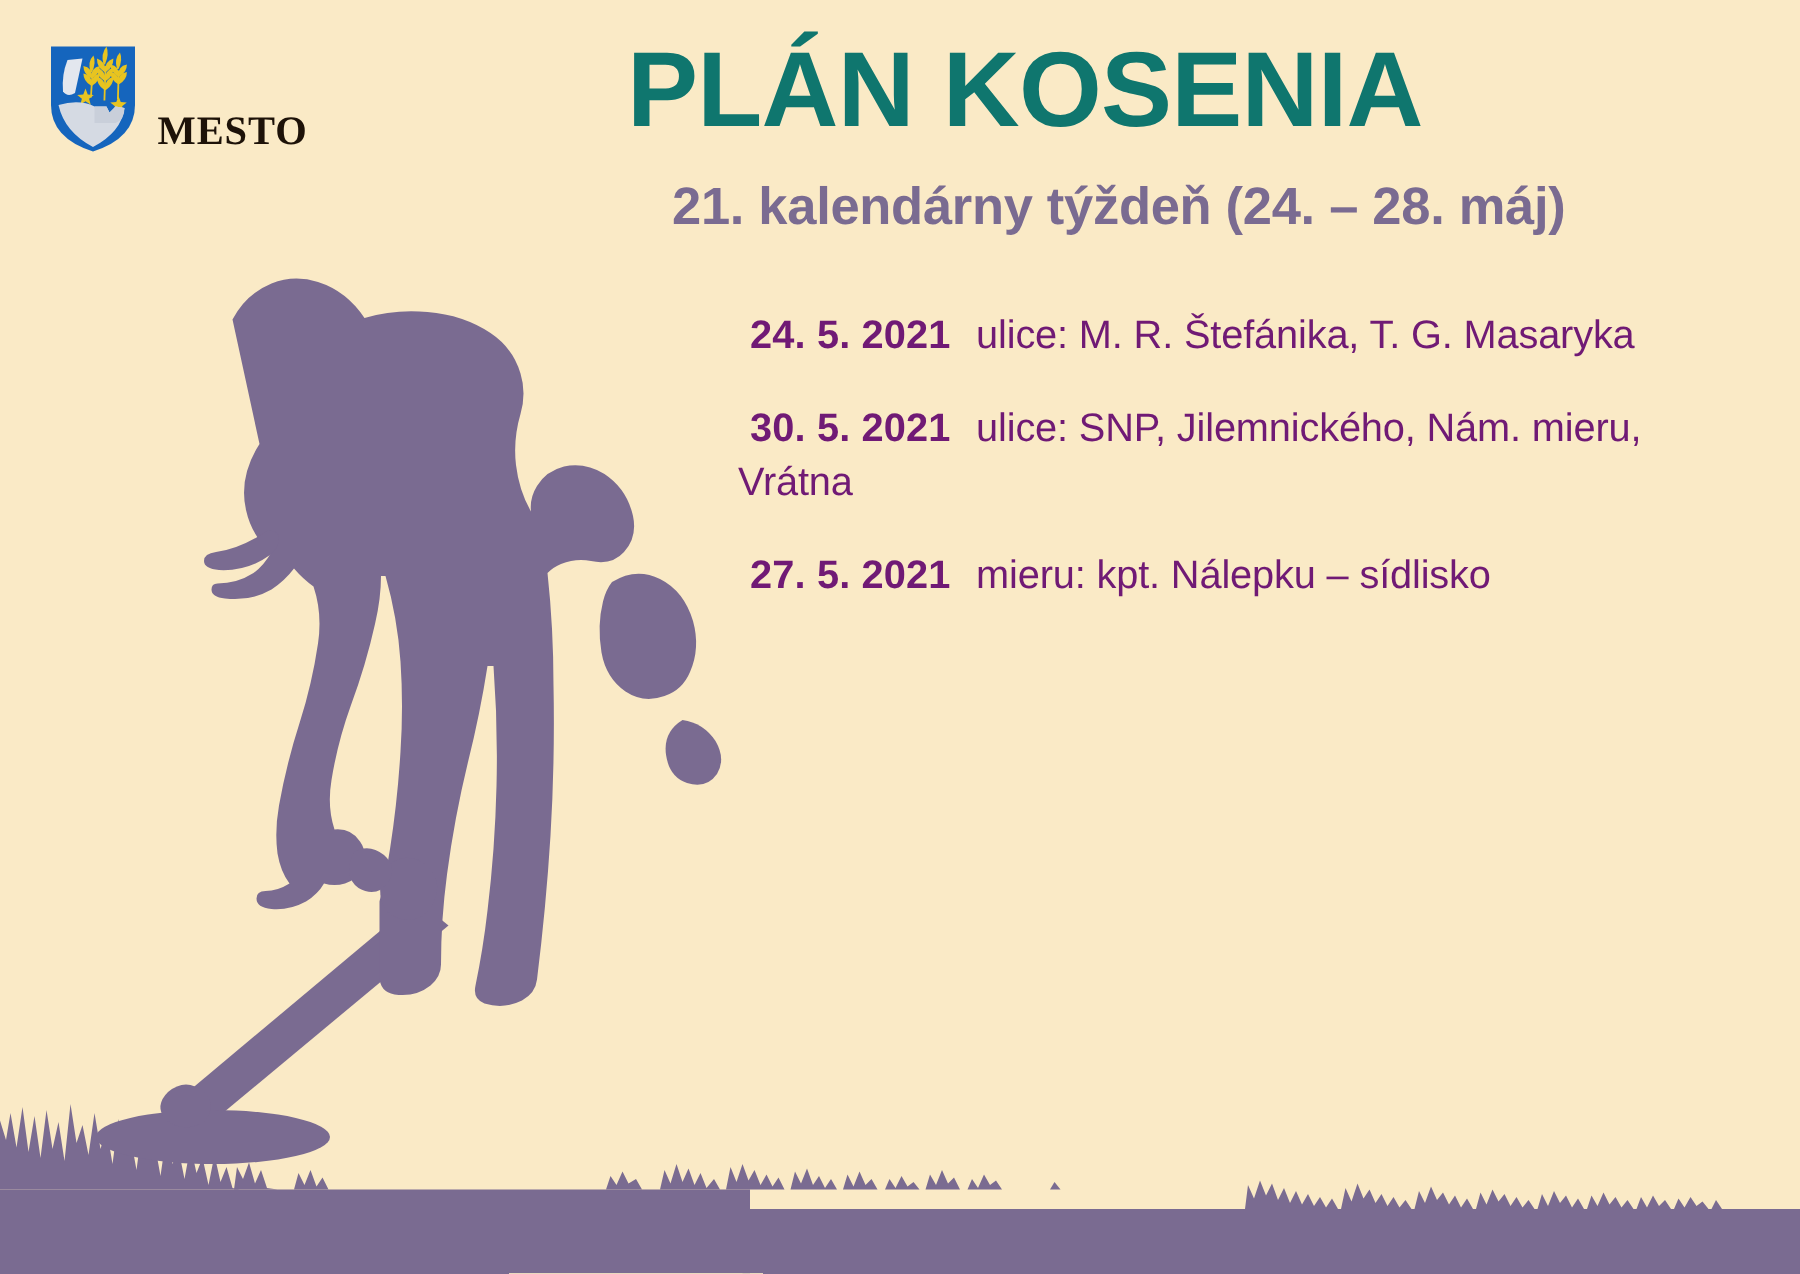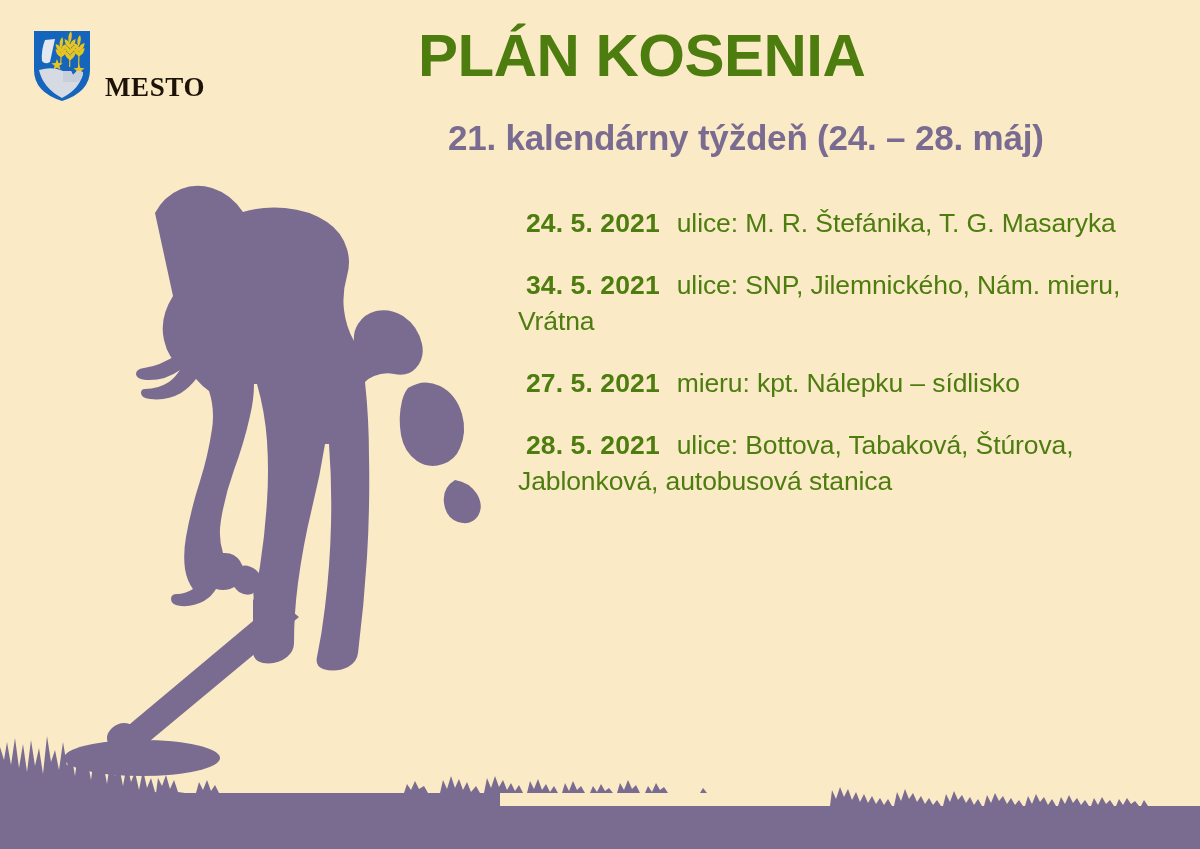--- a/index.html
+++ b/index.html
@@ -45,45 +45,45 @@
     white-space:nowrap;
     margin-top:44px;
   }
   #logo-text div { display:block; }
 
   
   #title {
     position:absolute;
     left:418px; top:24px;
     width:760px;
-    font-size:60px;
+    font-size:71px;
     font-weight:bold;
     letter-spacing:-0.5px;
-    color:#4d7c0f;
+    color:#0f766e;
     line-height:1.05;
     white-space:nowrap;
   }
   #subtitle {
     position:absolute;
     left:420px; top:118px;
     width:760px;
     font-size:35px;
     font-weight:bold;
     color:#7a6b91;
     letter-spacing:-0.2px;
     white-space:nowrap;
     margin-left:28px;
   }
 
   
   #schedule {
     position:absolute;
-    left:518px; top:205px;
+    left:492px; top:205px;
     width:670px;
-    color:#4d7c0f;
+    color:#701a75;
   }
   .entry { margin-bottom:26px; }
   .entry:last-child { margin-bottom:0; }
   .entry p {
     font-size:26.5px;
     line-height:1.36;
     letter-spacing:-0.1px;
     text-indent:8px;
   }
   .entry .date {
@@ -298,23 +298,20 @@
   </div>
 
   <h1 id="title">PLÁN KOSENIA</h1>
   <h2 id="subtitle">21. kalendárny týždeň (24. – 28. máj)</h2>
 
   <div id="schedule">
       <div class="entry">
         <p><span class="date">24. 5. 2021</span><span class="sep"></span><span class="streets">ulice: M. R. Štefánika, T. G. Masaryka</span></p>
       </div>
       <div class="entry">
-        <p><span class="date">34. 5. 2021</span><span class="sep"></span><span class="streets">ulice: SNP, Jilemnického, Nám. mieru, Vrátna</span></p>
+        <p><span class="date">30. 5. 2021</span><span class="sep"></span><span class="streets">ulice: SNP, Jilemnického, Nám. mieru, Vrátna</span></p>
       </div>
       <div class="entry">
         <p><span class="date">27. 5. 2021</span><span class="sep"></span><span class="streets">mieru: kpt. Nálepku – sídlisko</span></p>
       </div>
-      <div class="entry">
-        <p><span class="date">28. 5. 2021</span><span class="sep"></span><span class="streets">ulice: Bottova, Tabaková, Štúrova, Jablonková, autobusová stanica</span></p>
-      </div>
     </div>
 
 </div>
 
 </body></html>

